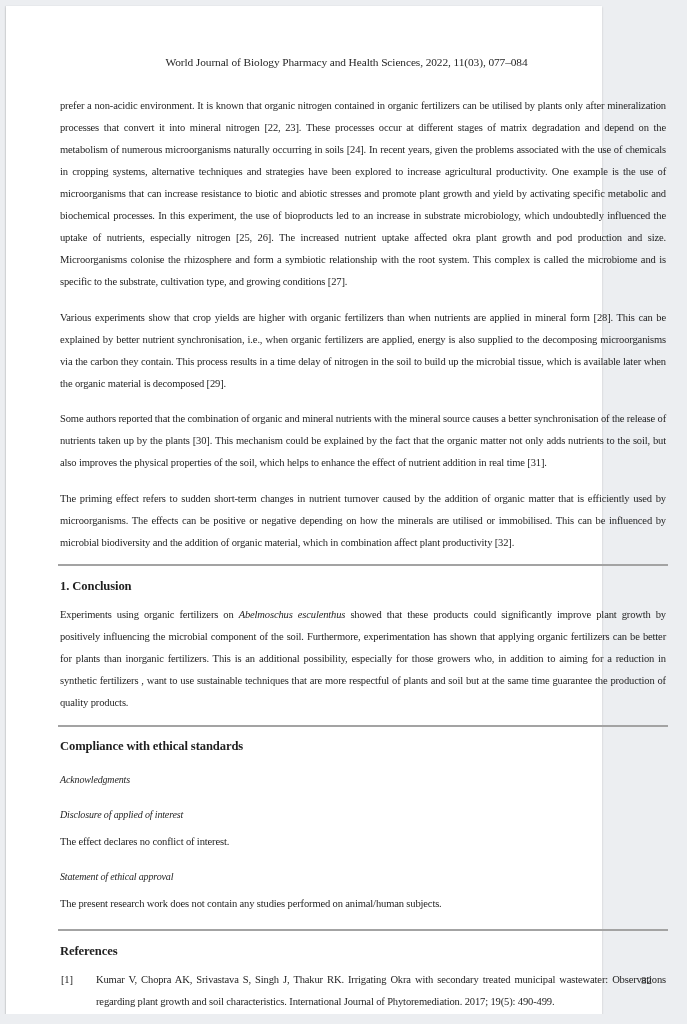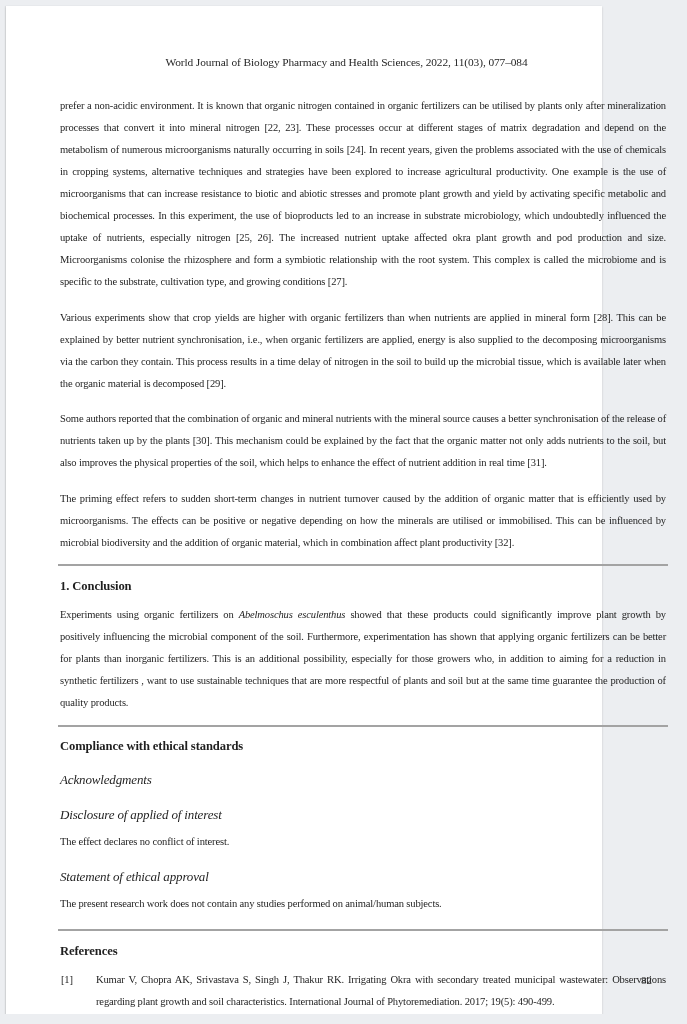--- a/index.html
+++ b/index.html
@@ -53,21 +53,21 @@
       margin: 0 -2px 0 -2px;
     }
     .section-heading {
       font-weight: bold;
       font-size: 12.6px;
       margin: 9px 0 7px 0;
       letter-spacing: -0.1px;
     }
     .sub-heading {
       font-style: italic;
-      font-size: 13px;
+      font-size: 10px;
       margin: 13px 0 5px 0;
     }
     .small-para {
       margin: 0 0 0 0;
       text-align: justify;
     }
     .conclusion .para {
       margin-bottom: 11px;
     }
     .ref-list {

